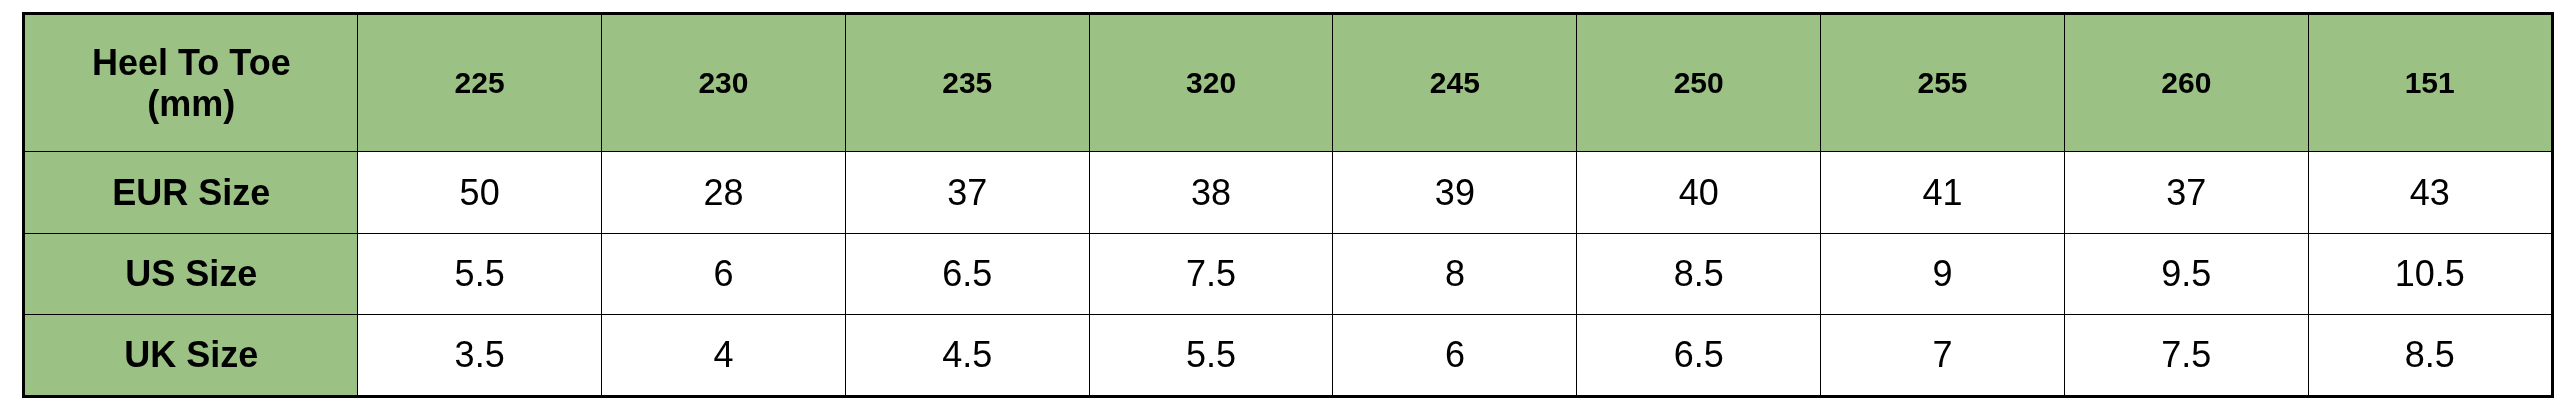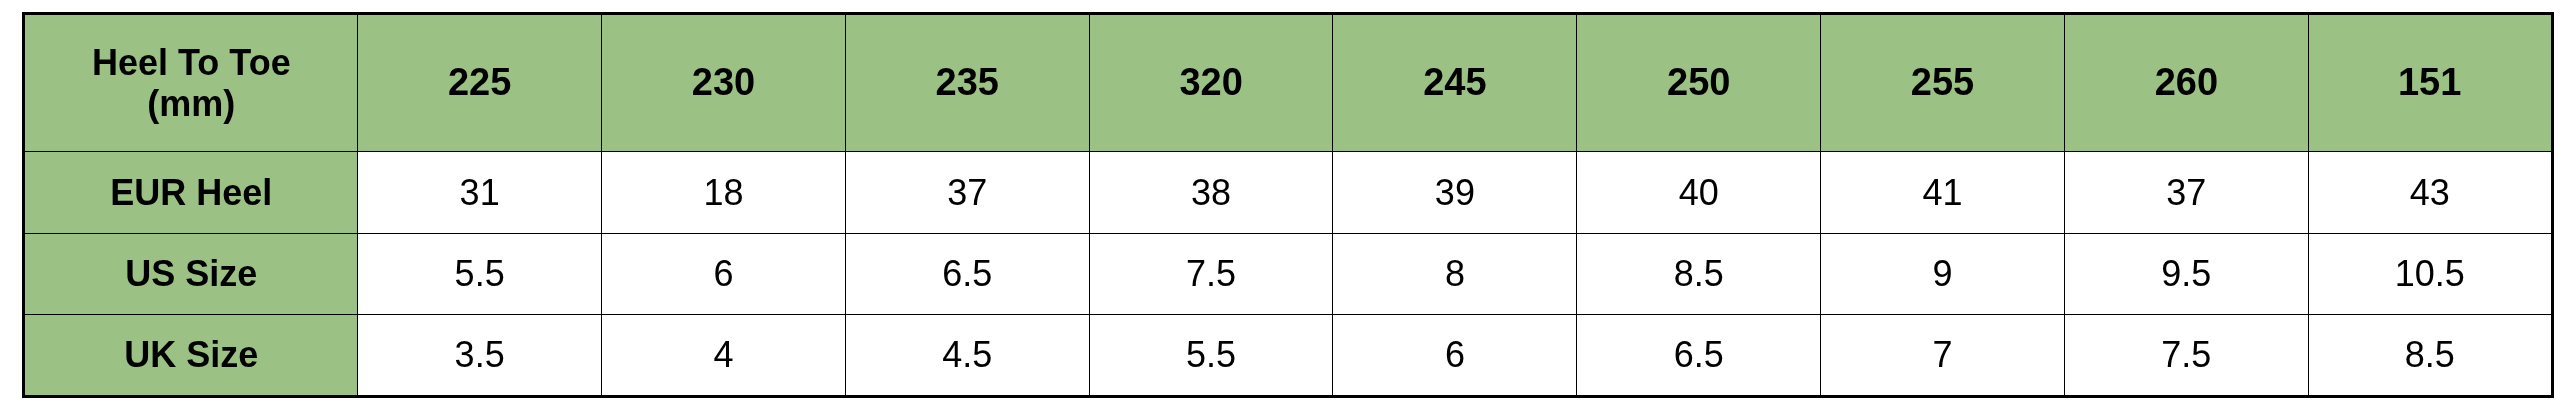--- a/index.html
+++ b/index.html
@@ -58,21 +58,21 @@
   }
   table.size-chart tr > *:last-child {
     border-right-width: 3.5px;
   }
 
   
   th.corner-header,
   th.col-header {
     background: #9bc184;
     font-weight: bold;
-    font-size: 38px;
+    font-size: 30px;
   }
   th.corner-header {
     font-size: 36px;
   }
 
   
   th.row-header {
     background: #9bc184;
     font-weight: bold;
     font-size: 36px;
@@ -119,23 +119,23 @@
           <th class="col-header">230</th>
           <th class="col-header">235</th>
           <th class="col-header">320</th>
           <th class="col-header">245</th>
           <th class="col-header">250</th>
           <th class="col-header">255</th>
           <th class="col-header">260</th>
           <th class="col-header">151</th>
         </tr>
         <tr class="data-row">
-          <th class="row-header">EUR Heel</th>
-          <td class="data-cell">31</td>
-          <td class="data-cell">18</td>
+          <th class="row-header">EUR Size</th>
+          <td class="data-cell">50</td>
+          <td class="data-cell">28</td>
           <td class="data-cell">37</td>
           <td class="data-cell">38</td>
           <td class="data-cell">39</td>
           <td class="data-cell">40</td>
           <td class="data-cell">41</td>
           <td class="data-cell">37</td>
           <td class="data-cell">43</td>
         </tr>
         <tr class="data-row">
           <th class="row-header">US Size</th>

